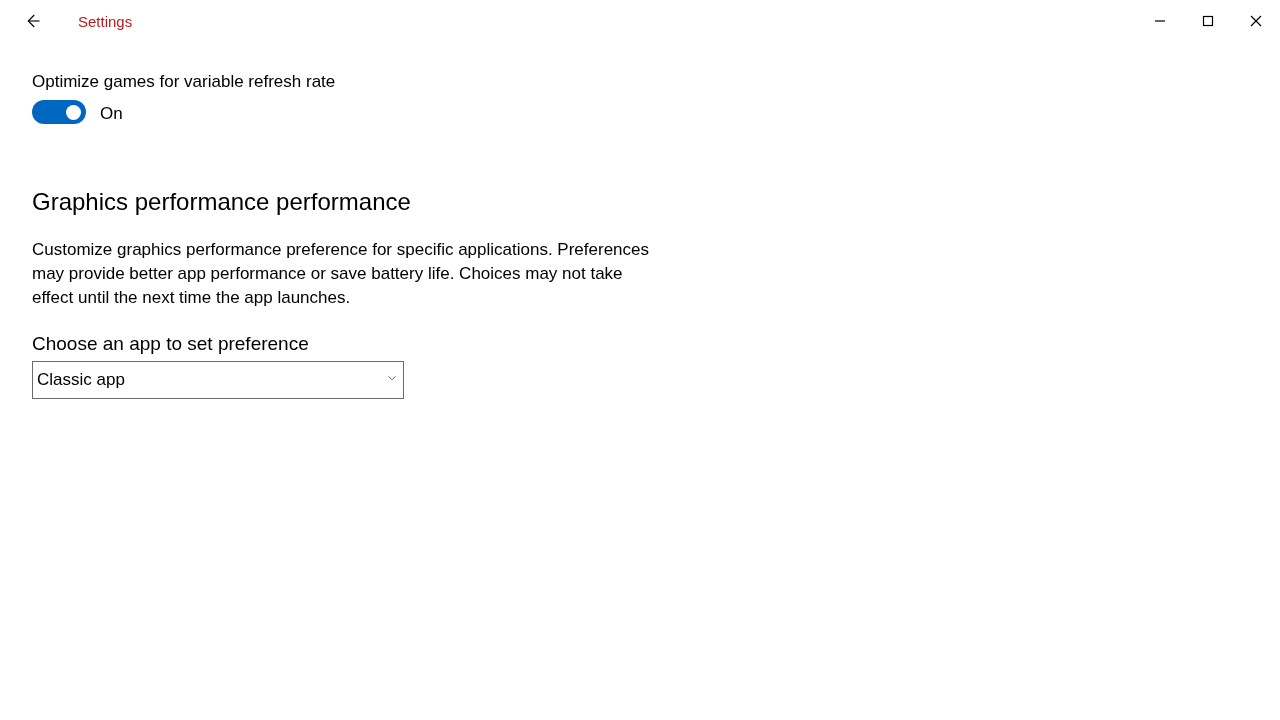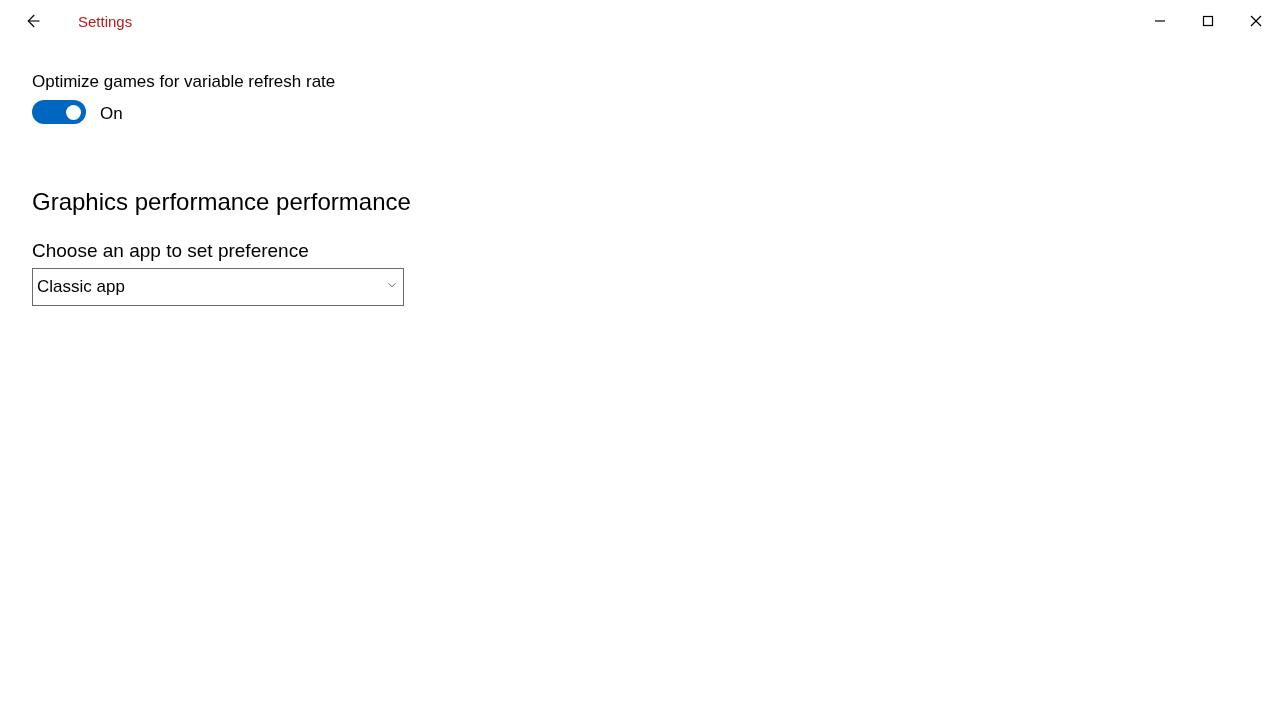--- a/index.html
+++ b/index.html
@@ -178,20 +178,21 @@
 
   <p class="subdesc">Optimize games for variable refresh rate</p>
   <div class="toggle-row">
     <div class="toggle">
       <div class="toggle-knob"></div>
     </div>
     <span class="toggle-label">On</span>
   </div>
 
   <h2 class="section2-heading">Graphics performance performance</h2>
+  <p class="desc">Customize graphics performance preference for specific applications. Preferences may provide better app performance or save battery life. Choices may not take effect until the next time the app launches.</p>
   <p class="choose-label">Choose an app to set preference</p>
   <div class="dropdown">
     <span>Classic app</span>
     <span class="chev">
       <svg width="14" height="14" viewBox="0 0 24 24" fill="none" stroke="#555" stroke-width="1.6">
         <polyline points="6 9 12 15 18 9"></polyline>
       </svg>
     </span>
   </div>
 </div>

